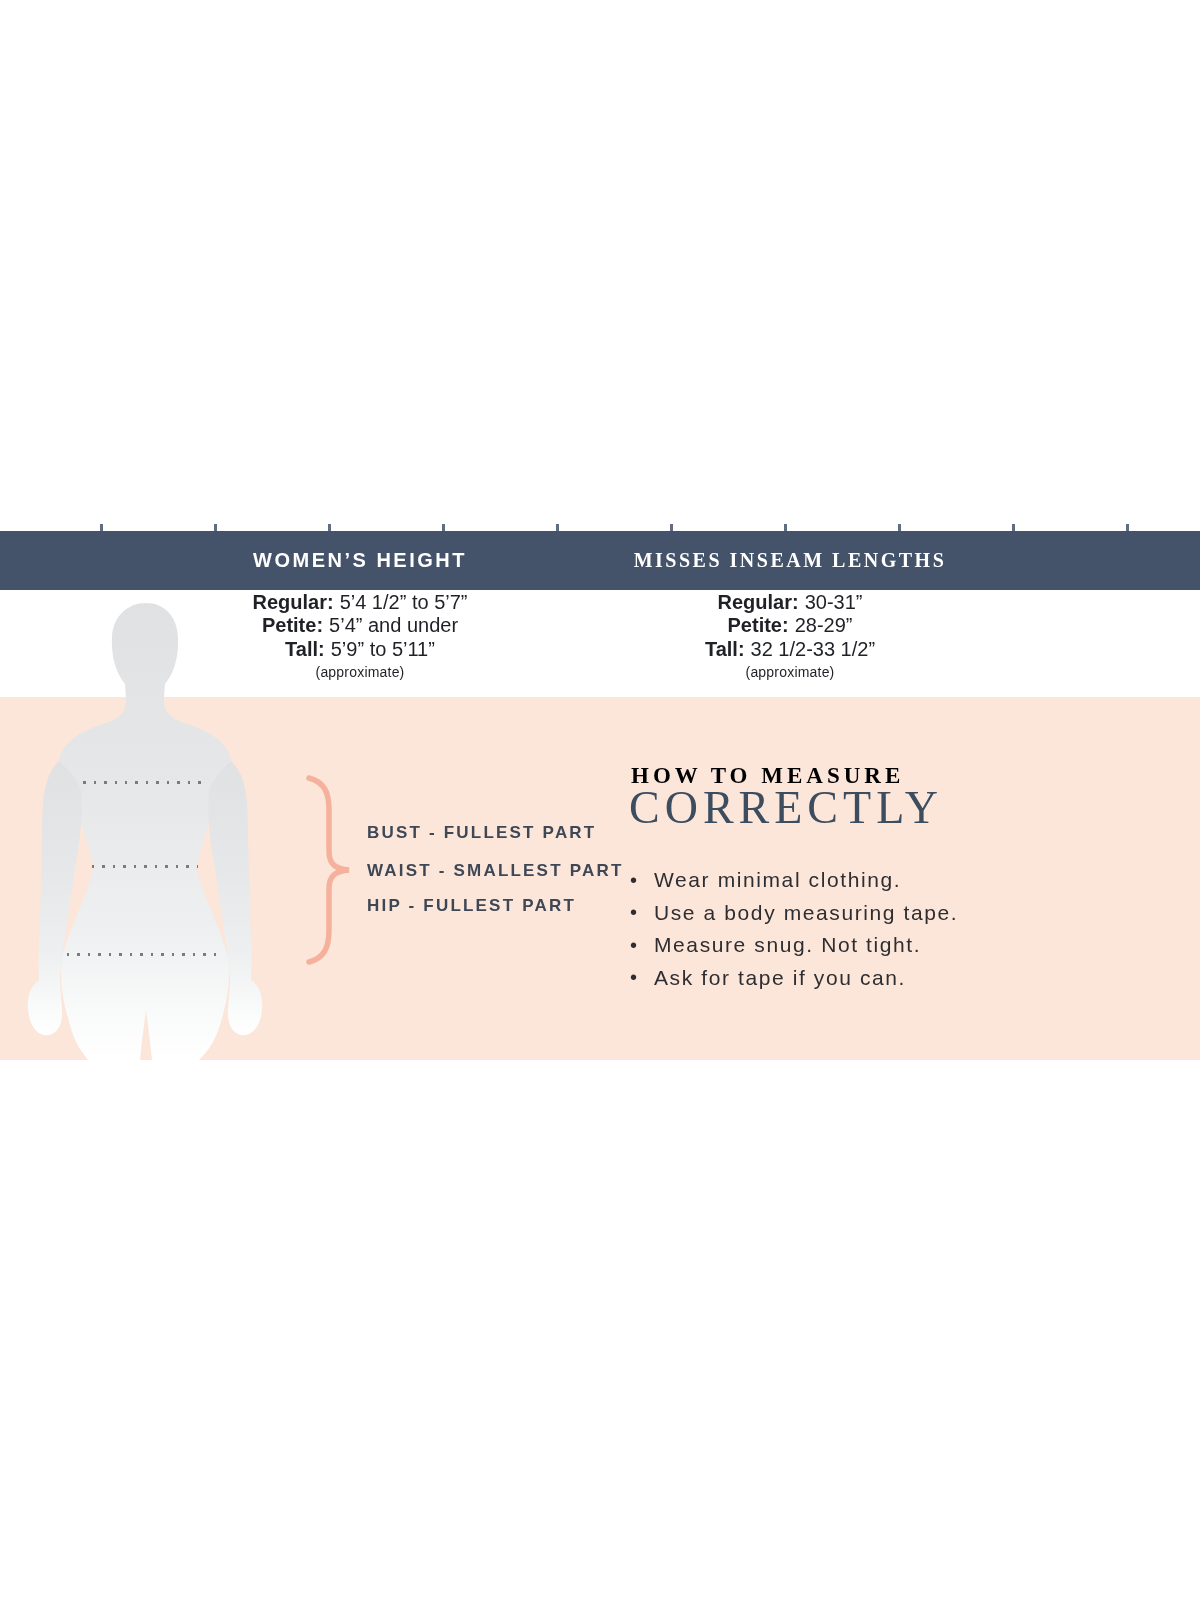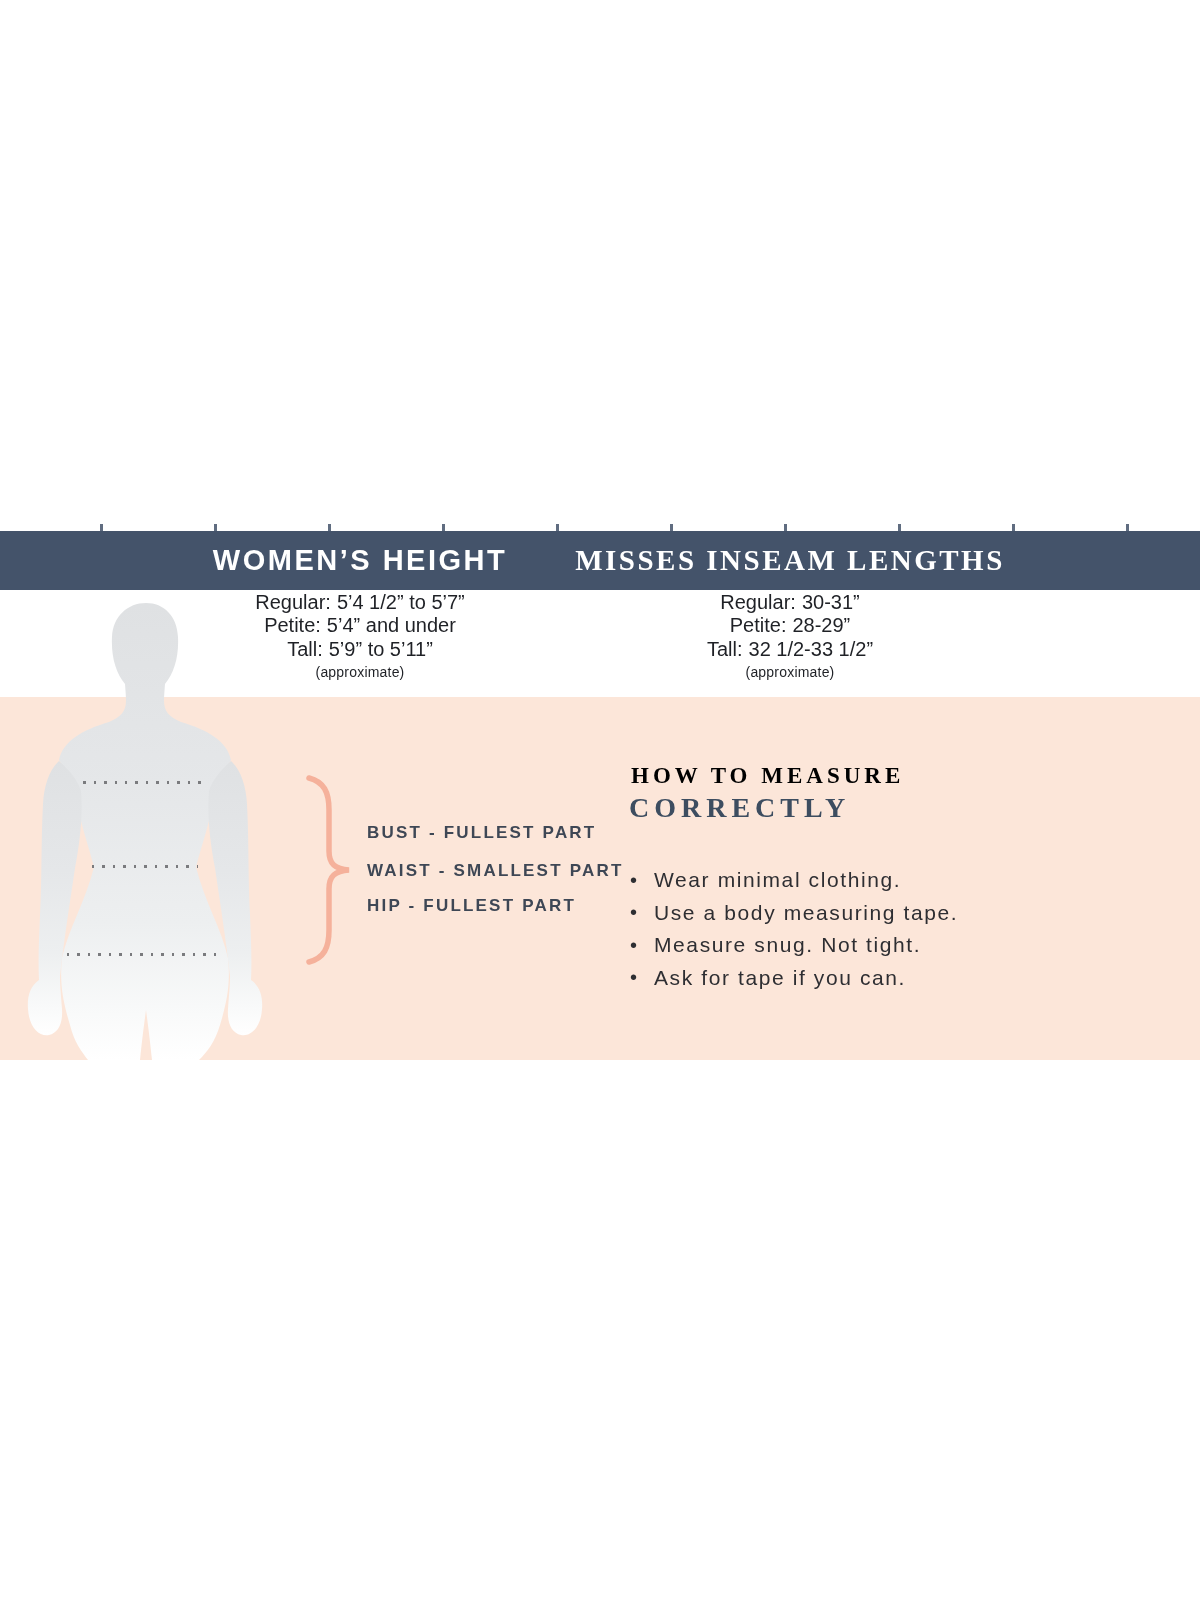--- a/index.html
+++ b/index.html
@@ -11,31 +11,31 @@
   .tape-ticks{
     position:absolute;left:0;top:524px;width:1200px;height:7px;
     background:repeating-linear-gradient(90deg,transparent 0 100px,#44536a 100px 103px,transparent 103px 114px);
     opacity:.85;
   }
   .header-bar{
     position:absolute;left:0;top:531px;width:1200px;height:59px;background:#44536a;
   }
   .col-title{
     position:absolute;top:0;height:59px;line-height:59px;text-align:center;
-    color:#ffffff;font-weight:700;font-size:29px;letter-spacing:2.5px;white-space:nowrap;
+    color:#ffffff;font-weight:700;font-size:20px;letter-spacing:2.5px;white-space:nowrap;
   }
   .col-title.left{left:140px;width:440px;}
   .col-title.right{left:570px;width:440px;font-family:Liberation Serif, serif;}
   .spec-col{
     position:absolute;top:591px;width:440px;text-align:center;color:#1f2126;
   }
   .spec-col.left{left:140px;}
   .spec-col.right{left:570px;}
   .spec-row{font-size:20px;line-height:23.3px;white-space:nowrap;}
-  .spec-label{font-weight:400;margin-right:6px;}
+  .spec-label{font-weight:700;margin-right:6px;}
   .spec-note{font-size:14px;font-weight:400;margin-top:3px;letter-spacing:.2px;}
   .peach-band{
     position:absolute;left:0;top:697px;width:1200px;height:363px;background:#fce6d9;
   }
   .figure-svg{position:absolute;left:0;top:590px;width:300px;height:470px;}
   .dotline{
     position:absolute;height:3px;
     background:repeating-linear-gradient(90deg,#7a7b7e 0 2.5px,transparent 2.5px 10.5px);
   }
   .dotline.bust{left:83px;top:781px;width:122px;}
@@ -50,21 +50,21 @@
   .measure-label.waist{top:862px;}
   .measure-label.hip{top:897px;}
   .howto-line1{
     position:absolute;left:631px;top:764px;
     font-family:"Liberation Serif","DejaVu Serif",serif;
     color:#000000;font-size:23px;font-weight:700;letter-spacing:4px;line-height:24px;white-space:nowrap;
   }
   .howto-line2{
     position:absolute;left:629px;top:787px;
     font-family:"Liberation Serif","DejaVu Serif",serif;
-    color:#3d4d60;font-size:28px;font-weight:700;letter-spacing:5px;line-height:42px;white-space:nowrap;
+    color:#3d4d60;font-size:46px;font-weight:400;letter-spacing:5px;line-height:42px;white-space:nowrap;
   }
   .bullets{position:absolute;left:630px;top:864px;}
   .bullet-row{
     display:flex;align-items:center;height:32.5px;
     color:#2e2e32;font-size:21px;letter-spacing:1.6px;white-space:nowrap;
   }
   .bullet-dot{width:24px;font-size:20px;color:#2e2e32;}
 </style>
 </head>
 <body>

